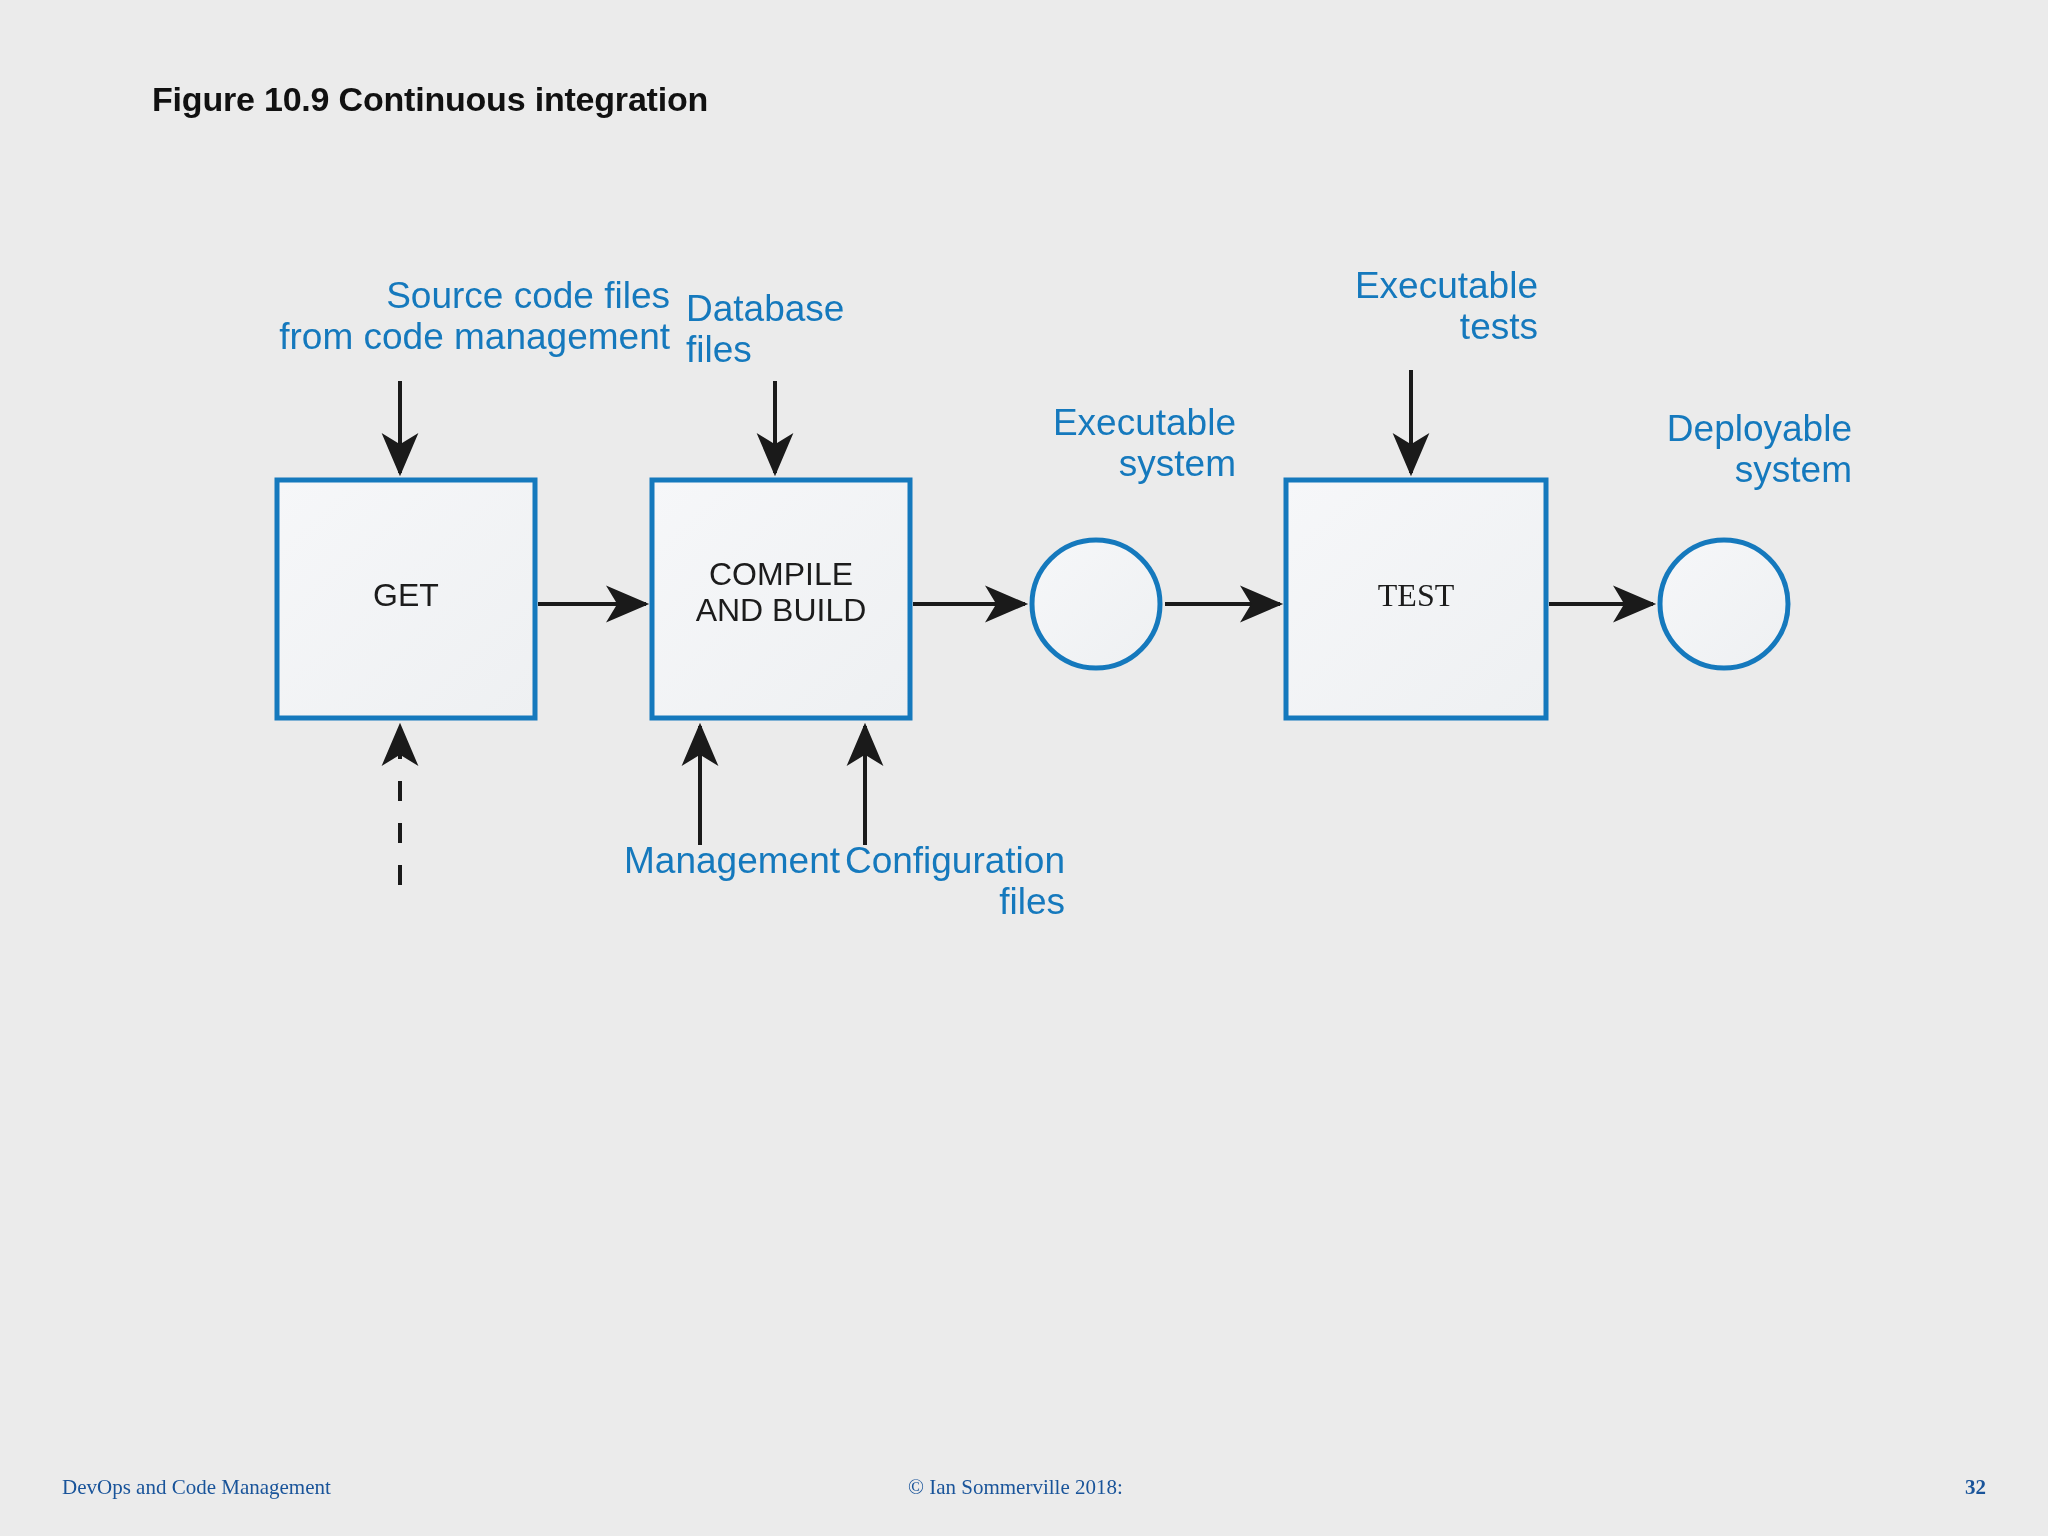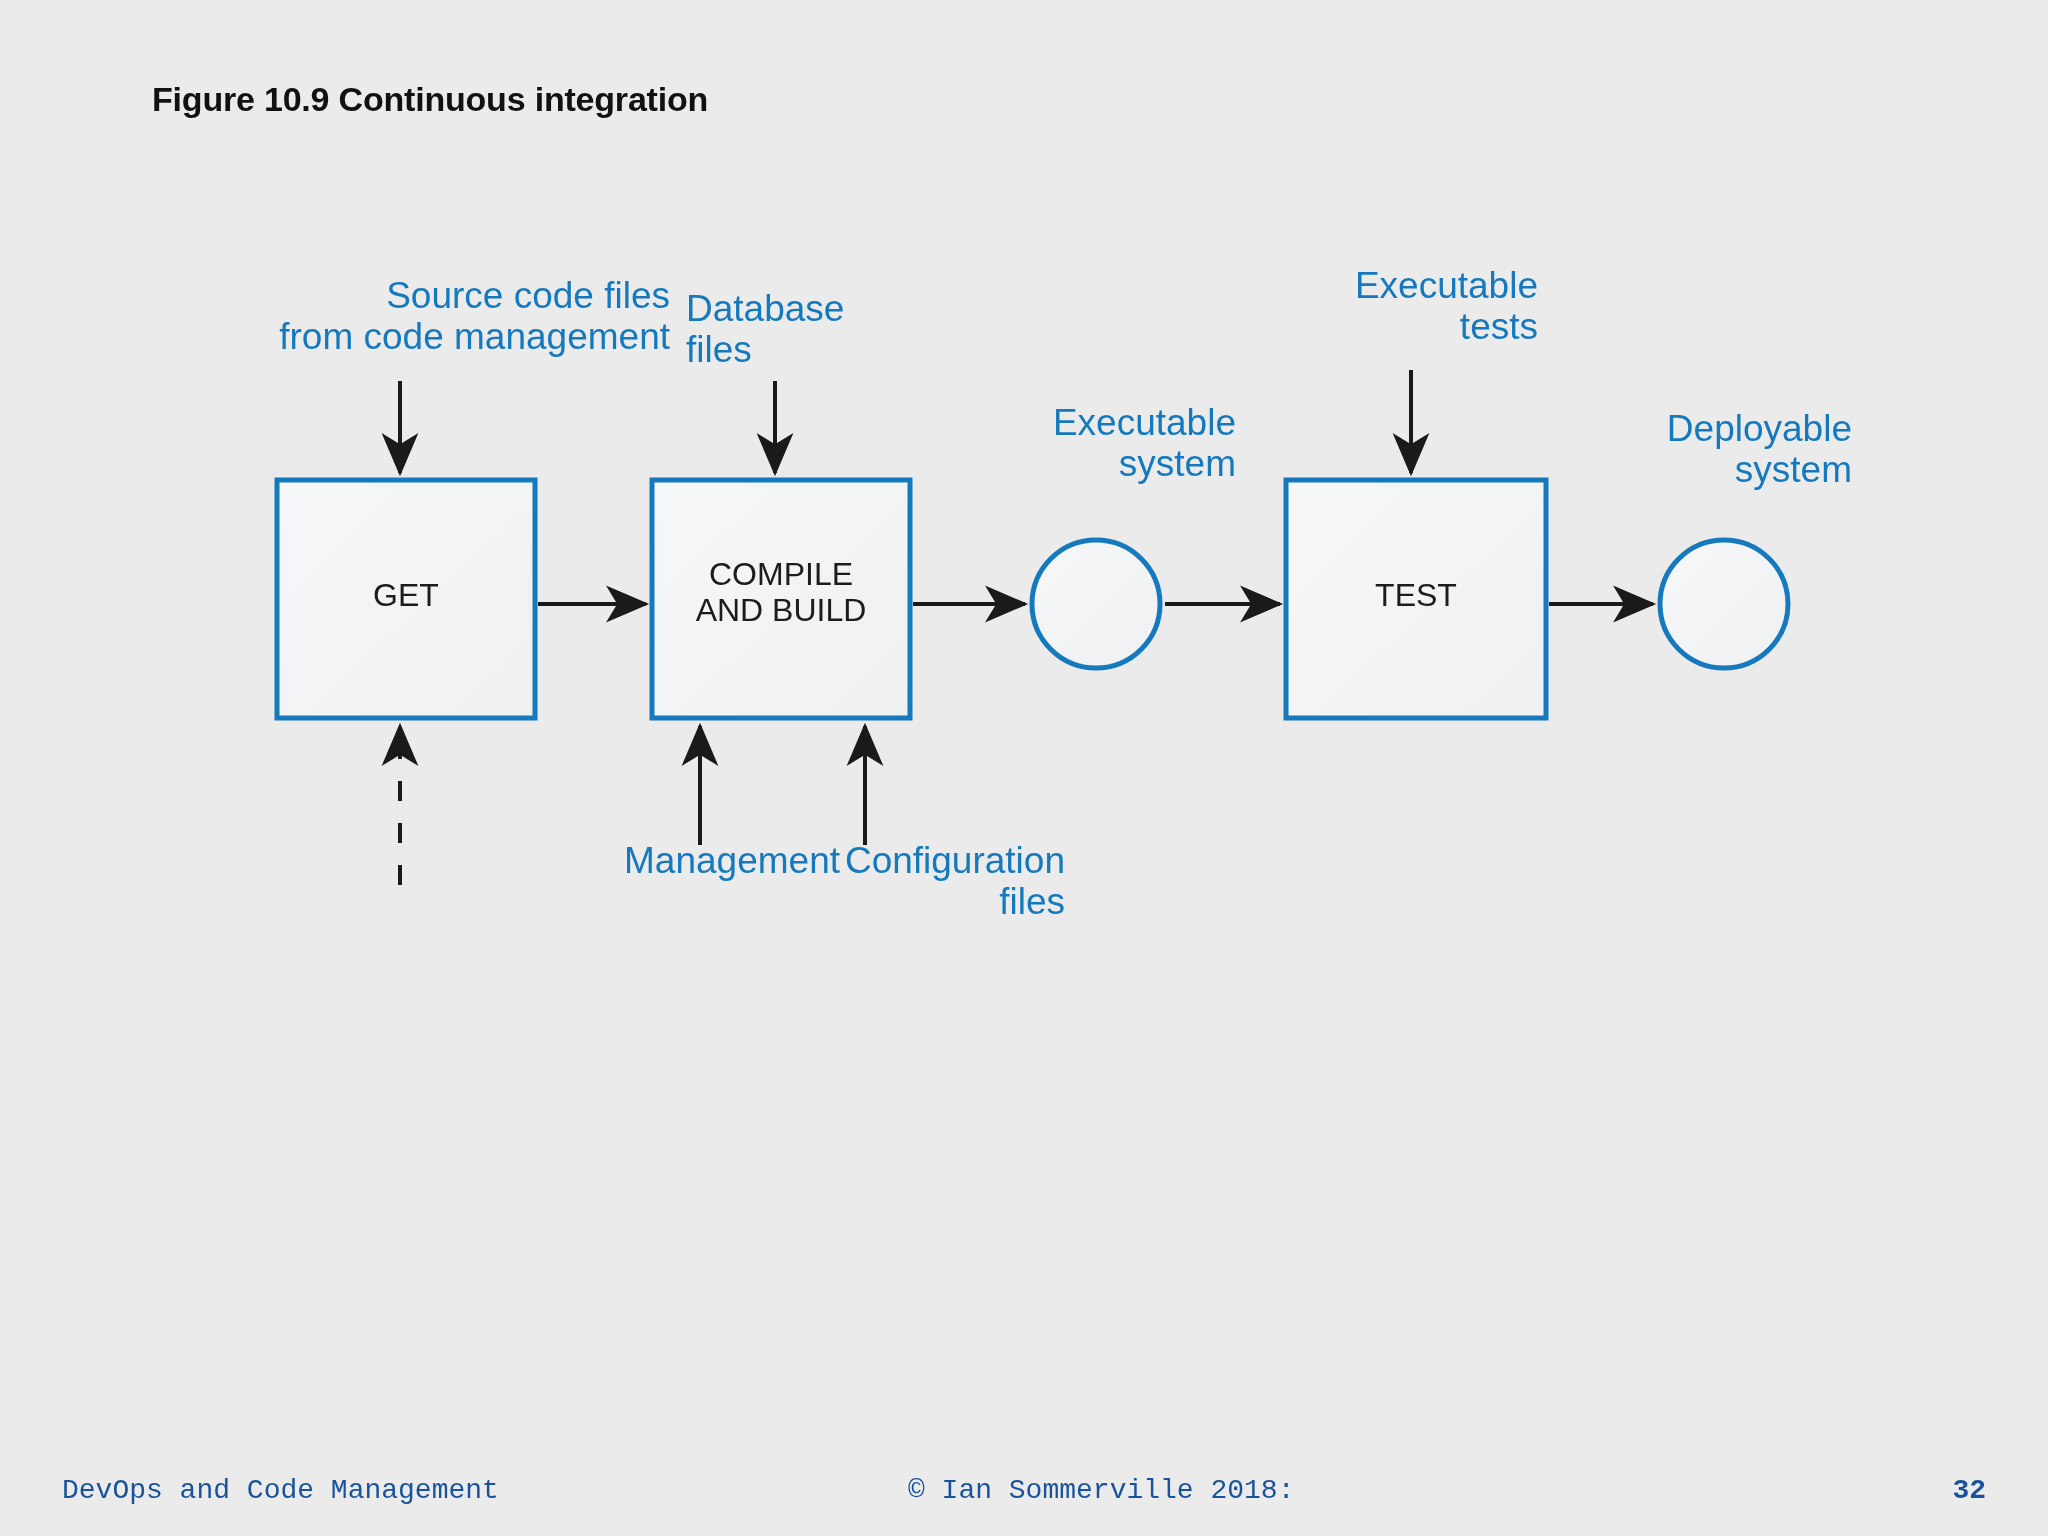--- a/index.html
+++ b/index.html
@@ -74,22 +74,22 @@
   
   #footer {
     position: absolute;
     left: 0;
     top: 1475px;
     width: 2048px;
     height: 40px;
   }
   .footer-text {
     position: absolute;
-    font-family: Liberation Mono, monospace;
-    font-size: 28px;
+    font-family: Liberation Serif, serif;
+    font-size: 21px;
     color: #19549a;
     white-space: nowrap;
   }
   #footer-left   { left: 62px;  top: 0; }
   #footer-center { left: 908px; top: 0; }
   #footer-page   { right: 62px; top: 0; font-weight: bold; color: #19549a; }
 </style>
 </head>
 <body>
 
@@ -140,21 +140,21 @@
       <line x1="700" y1="845" x2="700" y2="726" stroke="#1a1a1a" stroke-width="4" marker-end="url(#arrowhead)"></line>
 
       <line x1="865" y1="845" x2="865" y2="726" stroke="#1a1a1a" stroke-width="4" marker-end="url(#arrowhead)"></line>
     </svg>
 
     <div class="node-label" style="left:277px; top:578px; width:258px;">GET</div>
 
     <div class="node-label" style="left:652px; top:557px; width:258px;">COMPILE
 AND BUILD</div>
 
-    <div class="node-label" style="left:1286px; top:578px; width:260px;">TEST</div>
+    <div class="node-label" style="left:1286px; top:578px; width:260px;font-family:Liberation Serif, serif;">TEST</div>
 
     <div class="annot center" style="left:130px; top:275px; width:540px;">Source code files
 from code management</div>
 
     <div class="annot left" style="left:686px; top:272px; width:240px;">Database
 files</div>
 
     <div class="annot center" style="left:966px; top:402px; width:270px;">Executable
 system</div>
 

